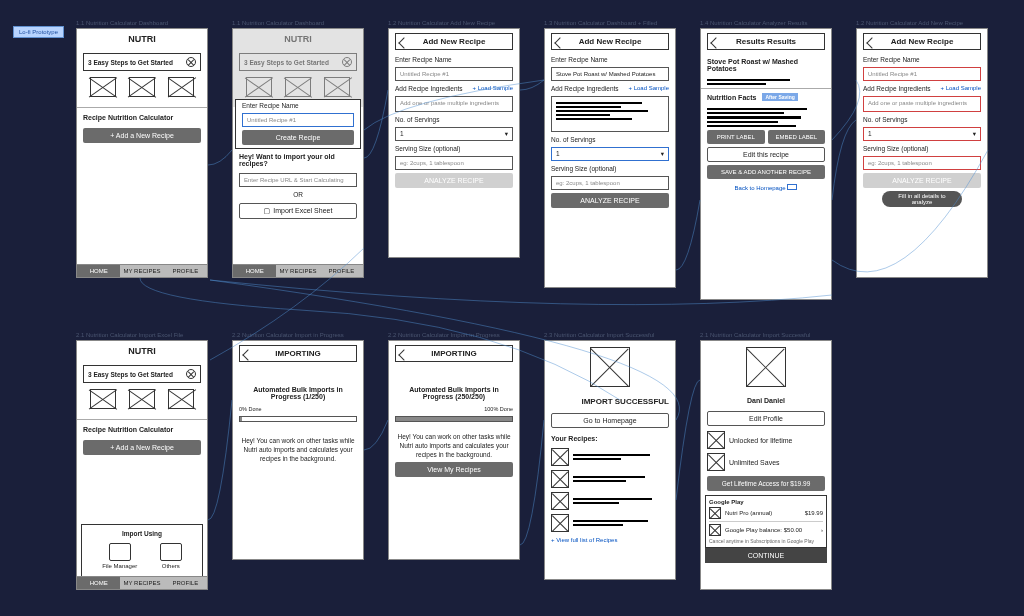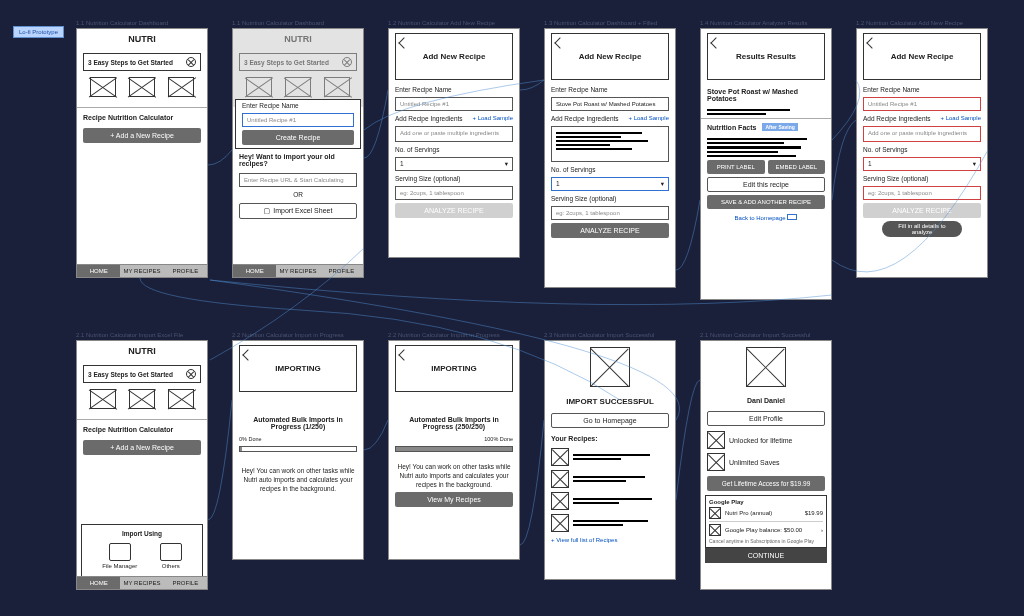--- a/index.html
+++ b/index.html
@@ -27,21 +27,21 @@
 .thumb::before,.thumb::after{content:"";position:absolute;background:#333;height:1px;width:140%;top:50%;left:-20%}
 .thumb::before{transform:rotate(35deg)}
 .thumb::after{transform:rotate(-35deg)}
 .x-icon{width:10px;height:10px;border:1px solid #333;border-radius:50%;position:relative;display:inline-block;vertical-align:middle}
 .x-icon::before,.x-icon::after{content:"";position:absolute;background:#333;height:1px;width:8px;top:4px;left:0}
 .x-icon::before{transform:rotate(45deg)}
 .x-icon::after{transform:rotate(-45deg)}
 .steps-box{border:1px solid #333;margin:4px 6px;padding:3px 4px;display:flex;justify-content:space-between;align-items:center;font-size:6.5px;font-weight:bold}
 .overlay{background:rgba(200,200,200,0.5);position:absolute;top:0;left:0;right:0;height:70px}
 .back-arrow{display:inline-block;width:8px;height:8px;border-left:1px solid #333;border-bottom:1px solid #333;transform:rotate(45deg);margin-right:4px}
-.title-bar{border:1px solid #333;margin:4px 6px;padding:18px;text-align:center;font-weight:bold;font-size:8px;position:relative}
+.title-bar{border:1px solid #333;margin:4px 6px;padding:3px;text-align:center;font-weight:bold;font-size:8px;position:relative}
 .title-bar .ba{position:absolute;left:4px;top:5px}
 .redact{height:2px;background:#000;margin:2px 0}
 .redact-group{margin:3px 6px}
 .big-x{width:40px;height:40px;border:1px solid #333;margin:6px auto;position:relative}
 .big-x::before,.big-x::after{content:"";position:absolute;background:#333;height:1px;width:140%;top:50%;left:-20%}
 .big-x::before{transform:rotate(45deg)}
 .big-x::after{transform:rotate(-45deg)}
 .sm-x{width:18px;height:18px;border:1px solid #333;position:relative;display:inline-block;vertical-align:middle}
 .sm-x::before,.sm-x::after{content:"";position:absolute;background:#333;height:1px;width:140%;top:50%;left:-20%}
 .sm-x::before{transform:rotate(45deg)}
@@ -264,21 +264,21 @@
   <div class="lbl" style="font-size:5.5px;text-align:right">100% Done</div>
   <div class="progress">
         <div class="fill" style="width:100%"></div>
       </div>
   <div class="lbl" style="text-align:center;margin-top:10px;padding:0 8px;line-height:1.4">Hey! You can work on other tasks while Nutri auto imports and calculates your recipes in the background.</div>
   <div class="btn-dark">View My Recipes</div>
 </div>
 
 <div class="frame" style="top:340px;left:544px;height:240px">
   <div class="big-x"></div>
-  <div class="subhdr" style="text-align:center;font-size:8px">IMPORT SUCCESSFUL</div>
+  <div class="subhdr" style="text-align:right;font-size:8px">IMPORT SUCCESSFUL</div>
   <div class="btn-outline">Go to Homepage</div>
   <div class="subhdr">Your Recipes:</div>
   <div class="row">
         <span class="sm-x"></span>
         <div class="txt">
           <div class="redact" style="width:80%"></div>
           <div class="redact" style="width:50%"></div>
         </div>
       </div>
   <div class="row">

